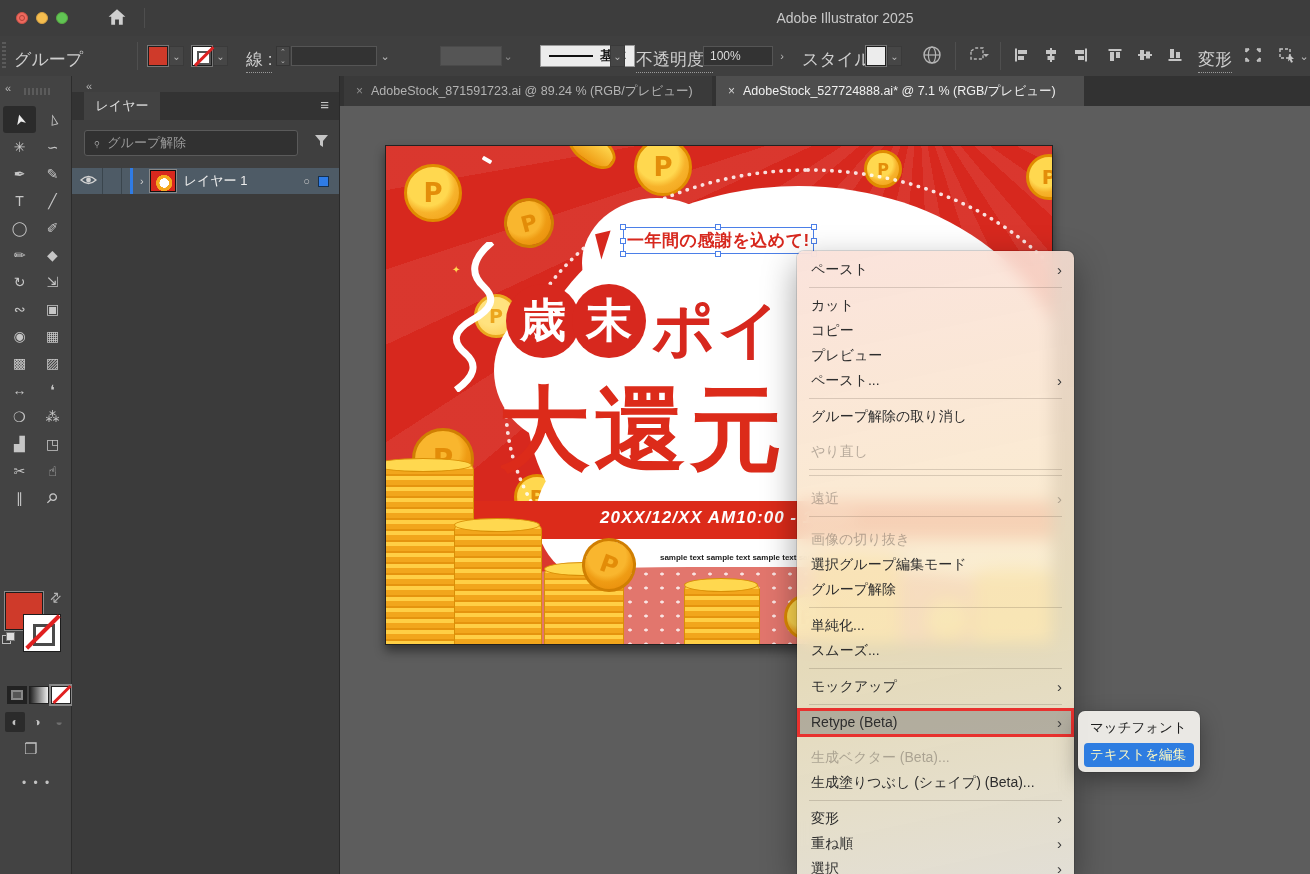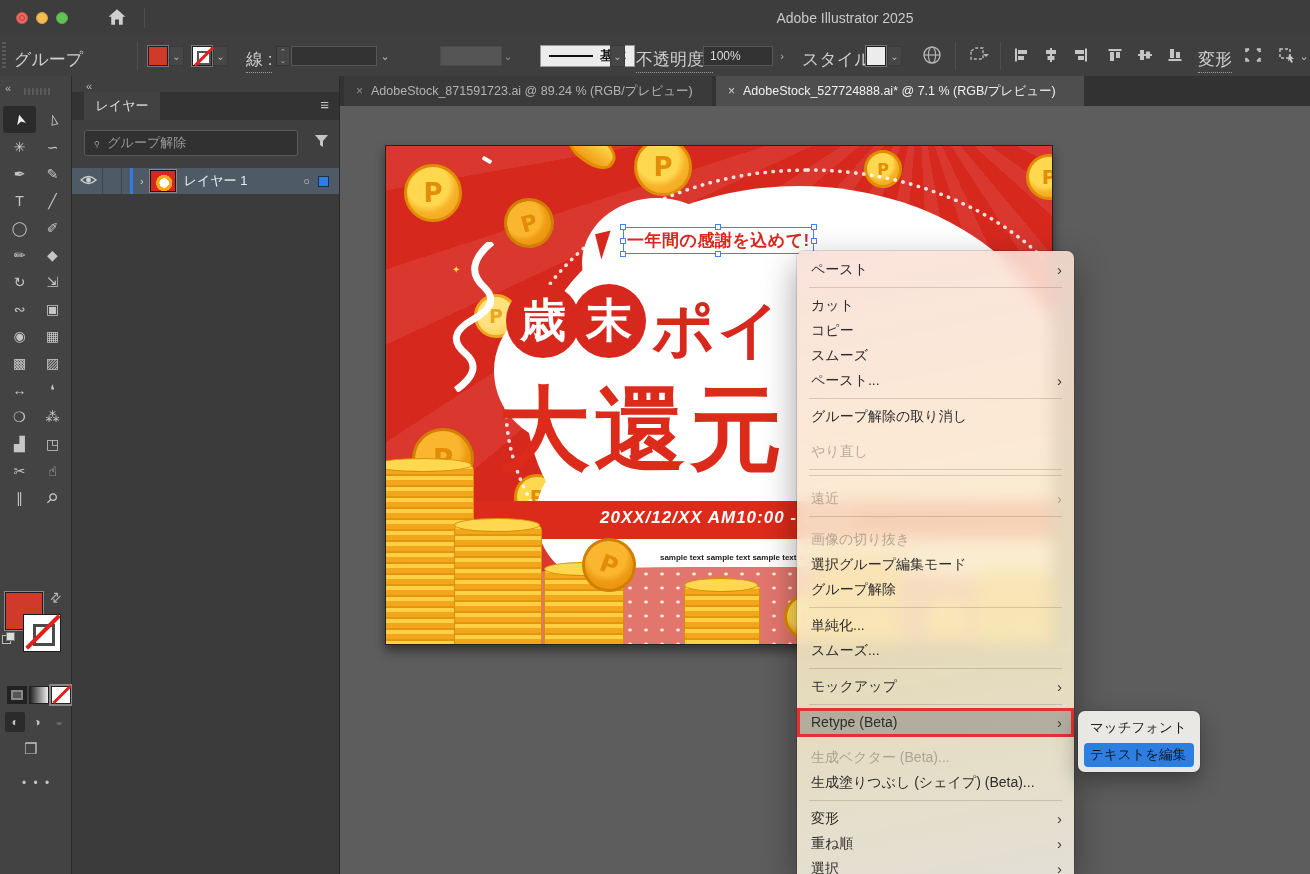--- a/index.html
+++ b/index.html
@@ -149,21 +149,21 @@
   .menu-item .arr{position:absolute;right:12px;top:0;font-size:15px;color:#3a3a3a;}
   .menu-item.disabled{color:rgba(90,84,76,.42);margin-top:10px;}
   .menu-item.disabled .arr{color:rgba(90,84,76,.42);}
   .menu-item.highlighted{background:rgba(128,126,122,.5);}
   .menu-item.annotated::after{content:"";position:absolute;left:0;top:-2px;right:0;bottom:-2px;border:3.5px solid #e8312e;pointer-events:none;}
   .menu-divider{height:1px;background:rgba(60,50,40,.18);margin:5px 12px;}
 
   .submenu{position:absolute;left:1078px;top:711px;width:122px;box-sizing:border-box;padding:5px 6px;
      background:rgba(238,236,232,.97);border-radius:7px;box-shadow:0 8px 22px rgba(0,0,0,.35),0 0 0 1px rgba(0,0,0,.1);}
   .sub-item{height:24px;line-height:24px;font-size:13.5px;color:#1d1d1d;padding:0 6px;border-radius:4px;cursor:pointer;white-space:nowrap;}
-  .sub-item.selected{background:#2e7de1;color:#0f172a;margin-top:3px;}
+  .sub-item.selected{background:#2e7de1;color:#fef9c3;margin-top:3px;}
 </style>
 </head>
 <body>
 
 <div class="app">
 
   <div class="titlebar">
     <div class="tl red"></div>
     <div class="tl yellow"></div>
     <div class="tl green"></div>
@@ -538,21 +538,21 @@
     <div class="coin" style="left:540px;top:452px;width:44px;height:44px;">
         <span class="p" style="font-size:19px;">P</span>
       </div>
   </div>
 
   <div class="ctxmenu" id="ctxmenu">
       <div class="menu-item"><span>ペースト</span><span class="arr">›</span></div>
       <div class="menu-divider"></div>
       <div class="menu-item"><span>カット</span></div>
       <div class="menu-item"><span>コピー</span></div>
-      <div class="menu-item"><span>スムーズ</span></div>
+      <div class="menu-item"><span>プレビュー</span></div>
       <div class="menu-item"><span>ペースト...</span><span class="arr">›</span></div>
       <div class="menu-divider"></div>
       <div class="menu-item"><span>グループ解除の取り消し</span></div>
       <div class="menu-item disabled"><span>やり直し</span></div>
       <div class="menu-divider"></div>
       <div class="menu-divider"></div>
       <div class="menu-item disabled"><span>遠近</span><span class="arr">›</span></div>
       <div class="menu-divider"></div>
       <div class="menu-item disabled"><span>画像の切り抜き</span></div>
       <div class="menu-item"><span>選択グループ編集モード</span></div>

